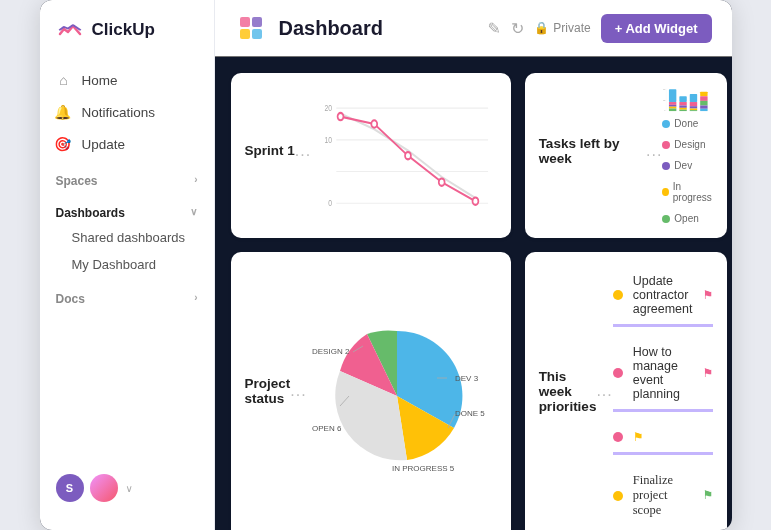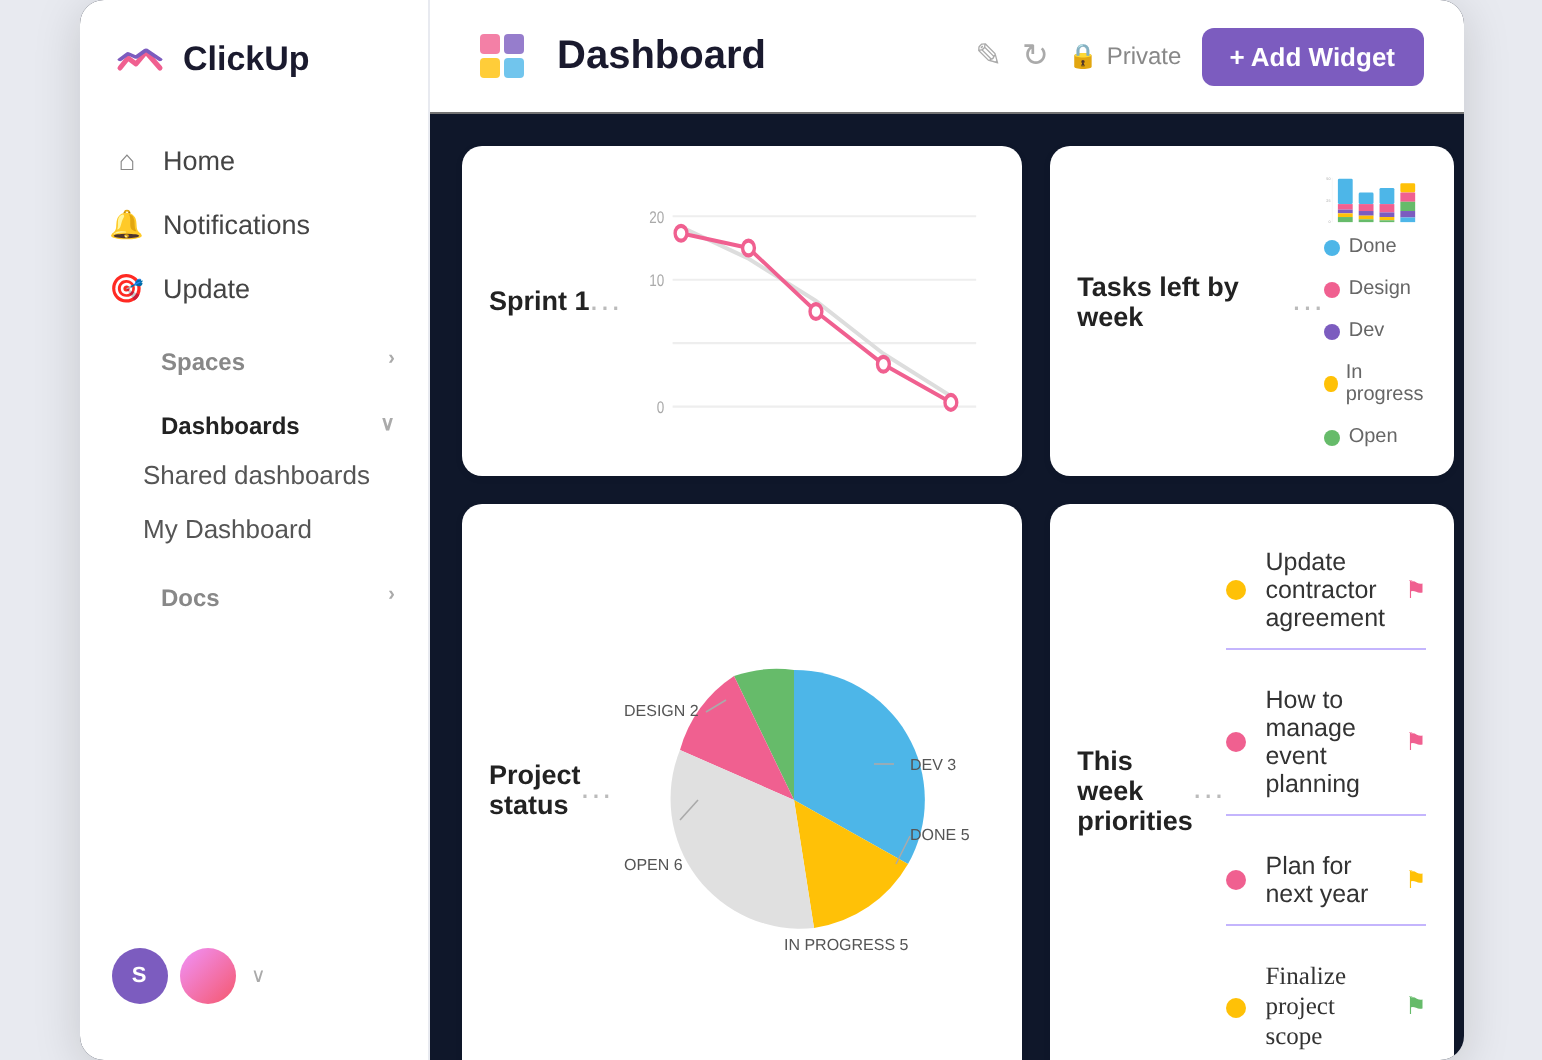--- a/index.html
+++ b/index.html
@@ -5,21 +5,21 @@
     * { box-sizing: border-box; margin: 0; padding: 0; }
     body { font-family: -apple-system, BlinkMacSystemFont, 'Segoe UI', sans-serif; background: #e8eaf0; display: flex; align-items: center; justify-content: center; min-height: 100vh; }
     .app-shell { width: 692px; height: 530px; background: #0f172a; display: flex; border-radius: 12px; overflow: hidden; box-shadow: 0 4px 24px rgba(0,0,0,0.15); }
     
     .sidebar { width: 175px; background: #fff; display: flex; flex-direction: column; padding: 16px 0; border-right: 1px solid #e8eaf0; flex-shrink: 0; }
     .logo { display: flex; align-items: center; gap: 8px; padding: 0 16px 20px 16px; }
     .logo-icon { width: 28px; height: 28px; }
     .logo-text { font-size: 17px; font-weight: 700; color: #1a1a2e; }
     .nav-item { display: flex; align-items: center; gap: 10px; padding: 8px 16px; cursor: pointer; font-size: 13.5px; color: #444; }
     .nav-item .nav-icon { width: 16px; height: 16px; display: flex; align-items: center; justify-content: center; color: #888; font-size: 14px; }
-    .nav-section-label { padding: 14px 16px 4px 16px; font-size: 12px; font-weight: 600; color: #888; display: flex; justify-content: space-between; cursor: pointer; margin-left: 25px; }
+    .nav-section-label { padding: 14px 16px 4px 16px; font-size: 12px; font-weight: 600; color: #888; display: flex; justify-content: space-between; cursor: pointer; }
     .nav-section-label .chevron { font-size: 10px; color: #aaa; }
     .nav-sub-item { padding: 6px 16px 6px 32px; font-size: 13px; color: #555; cursor: pointer; }
     .sidebar-bottom { margin-top: auto; padding: 12px 16px; display: flex; align-items: center; gap: 6px; }
     .avatar { width: 28px; height: 28px; border-radius: 50%; display: flex; align-items: center; justify-content: center; font-size: 11px; font-weight: 700; color: #fff; }
     .avatar-s { background: #7c5cbf; }
     .avatar-img { width: 28px; height: 28px; border-radius: 50%; background: linear-gradient(135deg, #f093fb, #f5576c); }
     .chevron-down { font-size: 10px; color: #aaa; margin-left: 2px; }
     
     .main { flex: 1; display: flex; flex-direction: column; overflow: hidden; }
     
@@ -42,21 +42,21 @@
     
     .bar-chart-area { flex: 1; display: flex; flex-direction: column; }
     .bar-chart-svg { width: 100%; flex: 1; }
     .legend { display: flex; gap: 10px; flex-wrap: wrap; margin-top: 6px; }
     .legend-item { display: flex; align-items: center; gap: 4px; font-size: 10px; color: #666; }
     .legend-dot { width: 8px; height: 8px; border-radius: 50%; }
     
     .pie-area { flex: 1; display: flex; align-items: center; justify-content: center; position: relative; }
     
     .priorities-list { flex: 1; display: flex; flex-direction: column; gap: 10px; justify-content: center; }
-    .priority-item { display: flex; align-items: center; gap: 10px; padding: 8px 0; border-bottom: 1px solid #c4b5fd; }
+    .priority-item { display: flex; align-items: center; gap: 10px; padding: 8px 0; border-bottom: 3px solid #c4b5fd; }
     .priority-item:last-child { border-bottom: none; font-family: Liberation Serif, serif; }
     .priority-dot { width: 10px; height: 10px; border-radius: 50%; flex-shrink: 0; }
     .priority-text { flex: 1; font-size: 12.5px; color: #333; }
     .priority-flag { font-size: 12px; }
   </style>
 </head>
 <body>
 
 <div class="app-shell">
 
@@ -272,21 +272,20 @@
     <span class="priority-text">Update contractor agreement</span>
     <span class="priority-flag" style="color:#f06090">⚑</span>
   </div>
             <div class="priority-item">
     <div class="priority-dot" style="background:#f06090"></div>
     <span class="priority-text">How to manage event planning</span>
     <span class="priority-flag" style="color:#f06090">⚑</span>
   </div>
             <div class="priority-item">
     <div class="priority-dot" style="background:#f06090"></div>
-    <span class="priority-text">Plan for next year</span>
     <span class="priority-flag" style="color:#ffc107">⚑</span>
   </div>
             <div class="priority-item">
     <div class="priority-dot" style="background:#ffc107"></div>
     <span class="priority-text">Finalize project scope</span>
     <span class="priority-flag" style="color:#66bb6a">⚑</span>
   </div>
           </div>
       </div>
 

